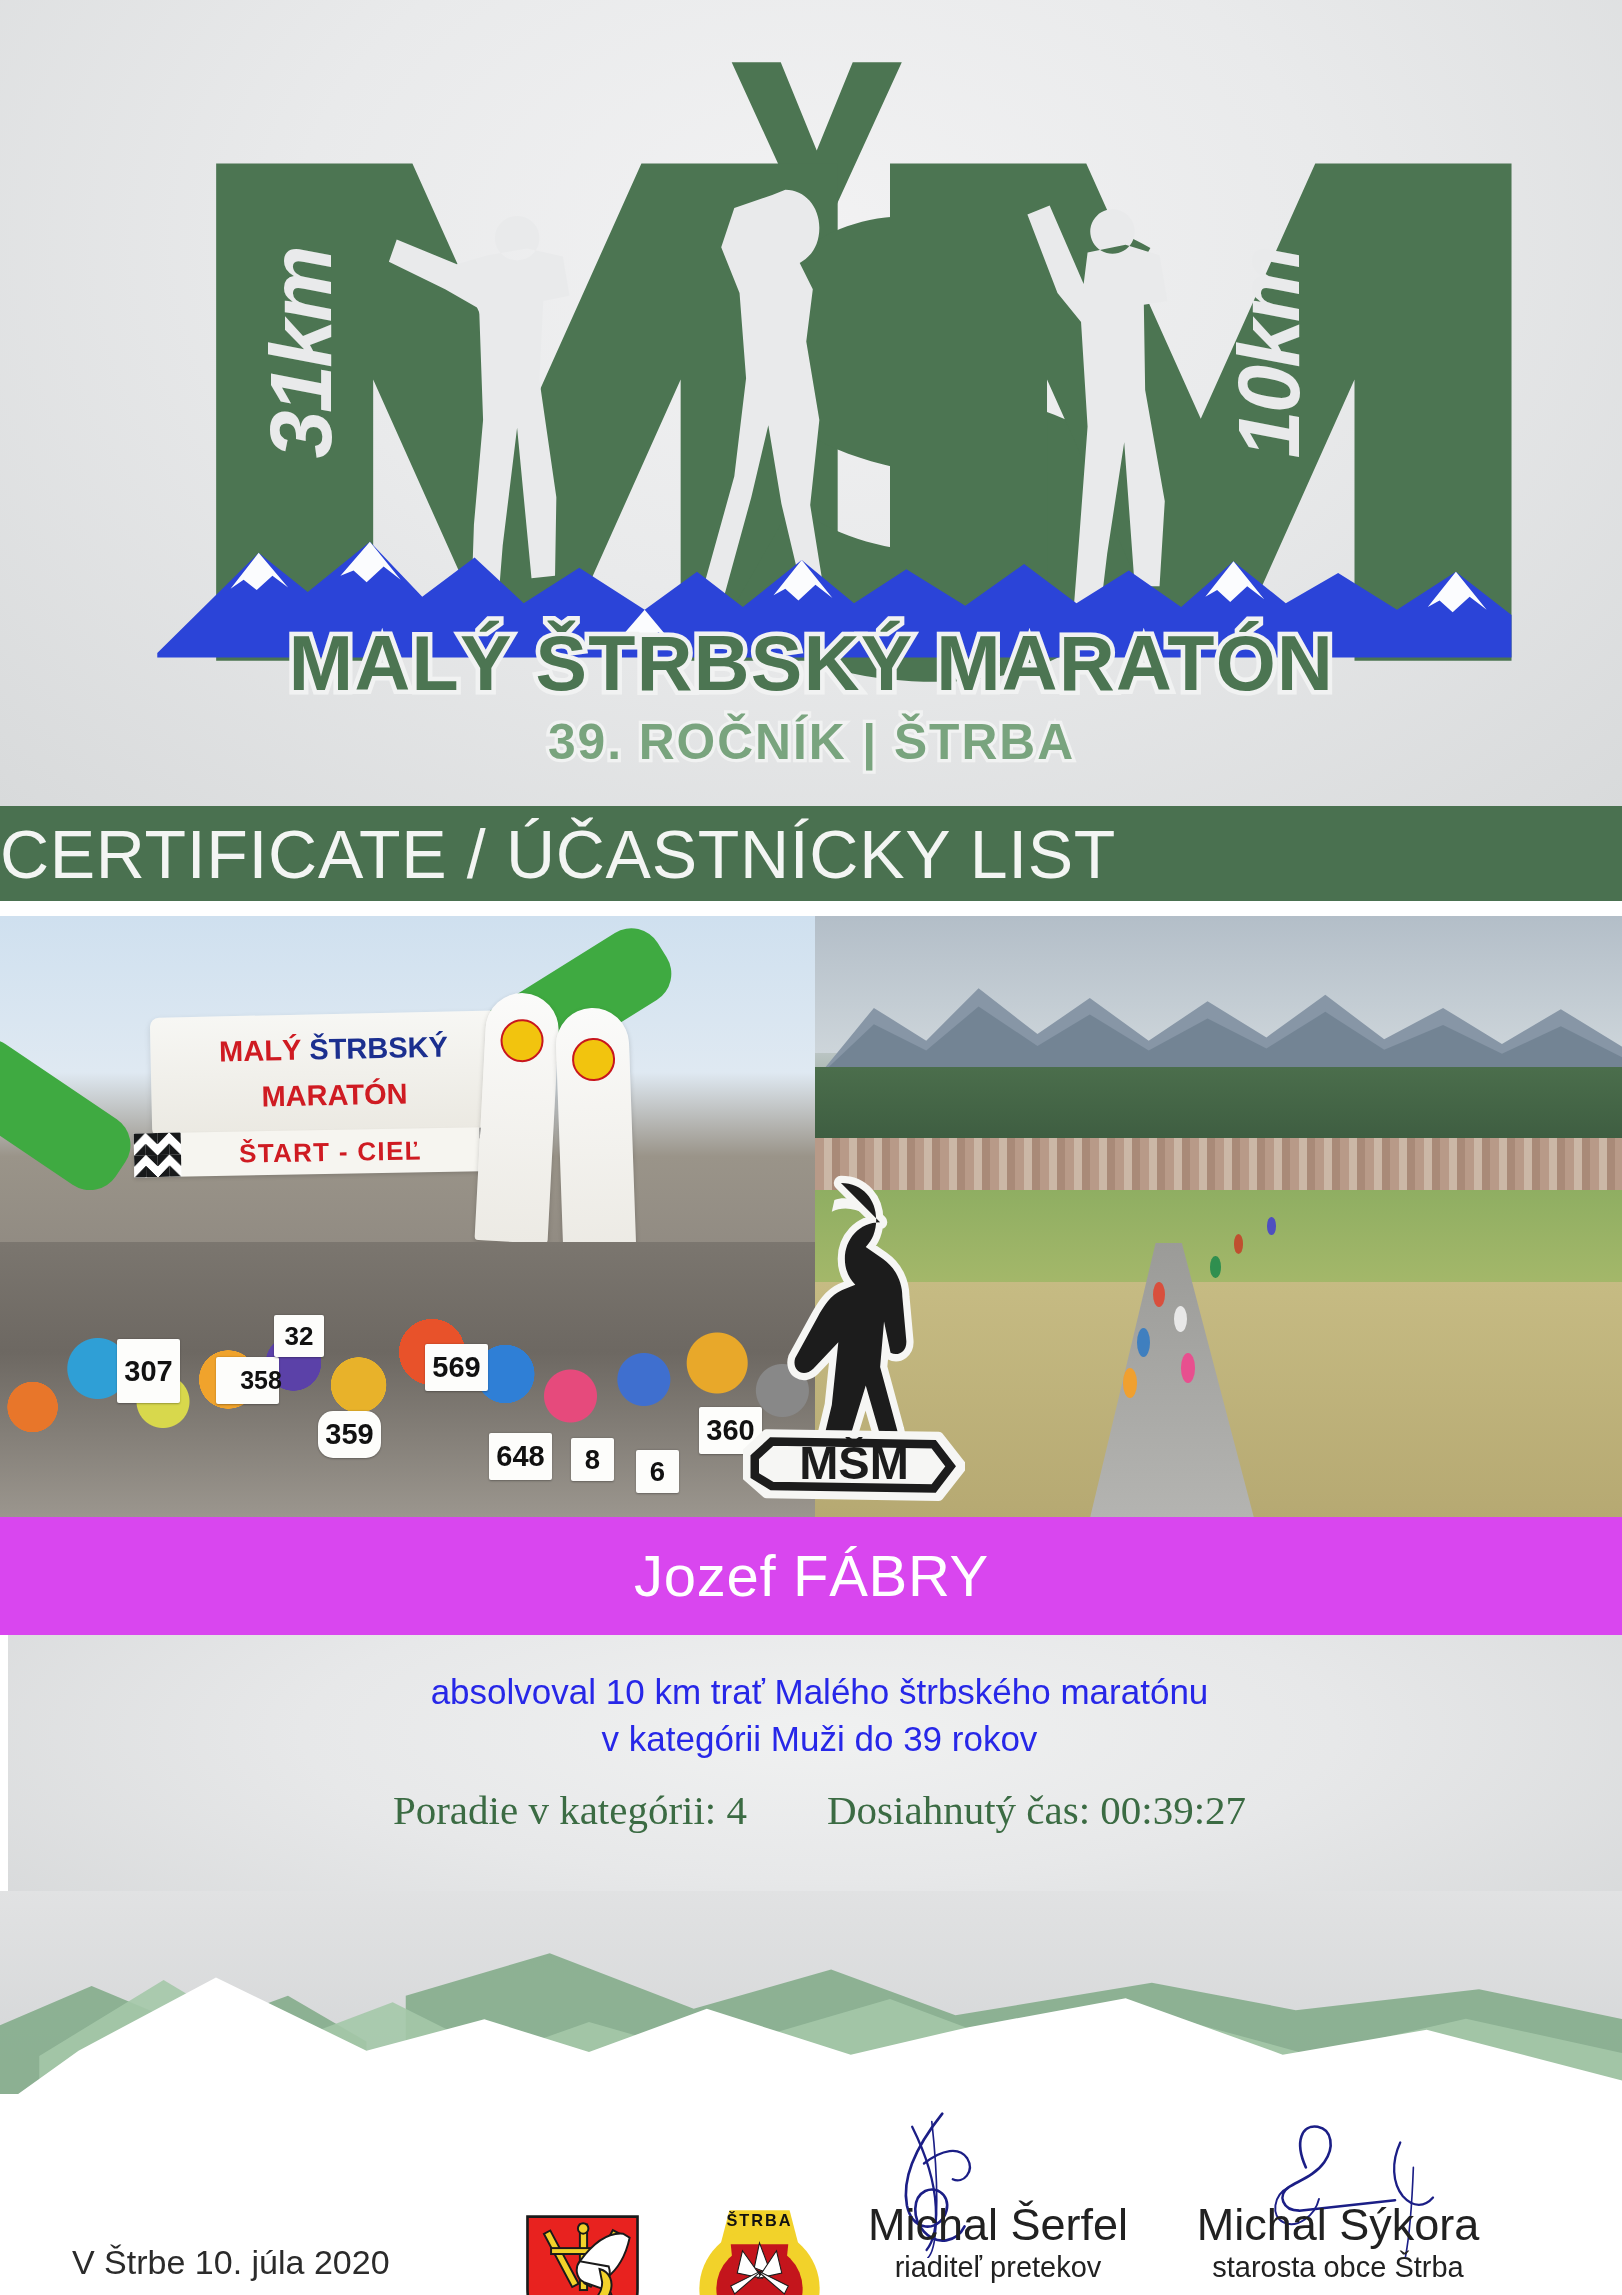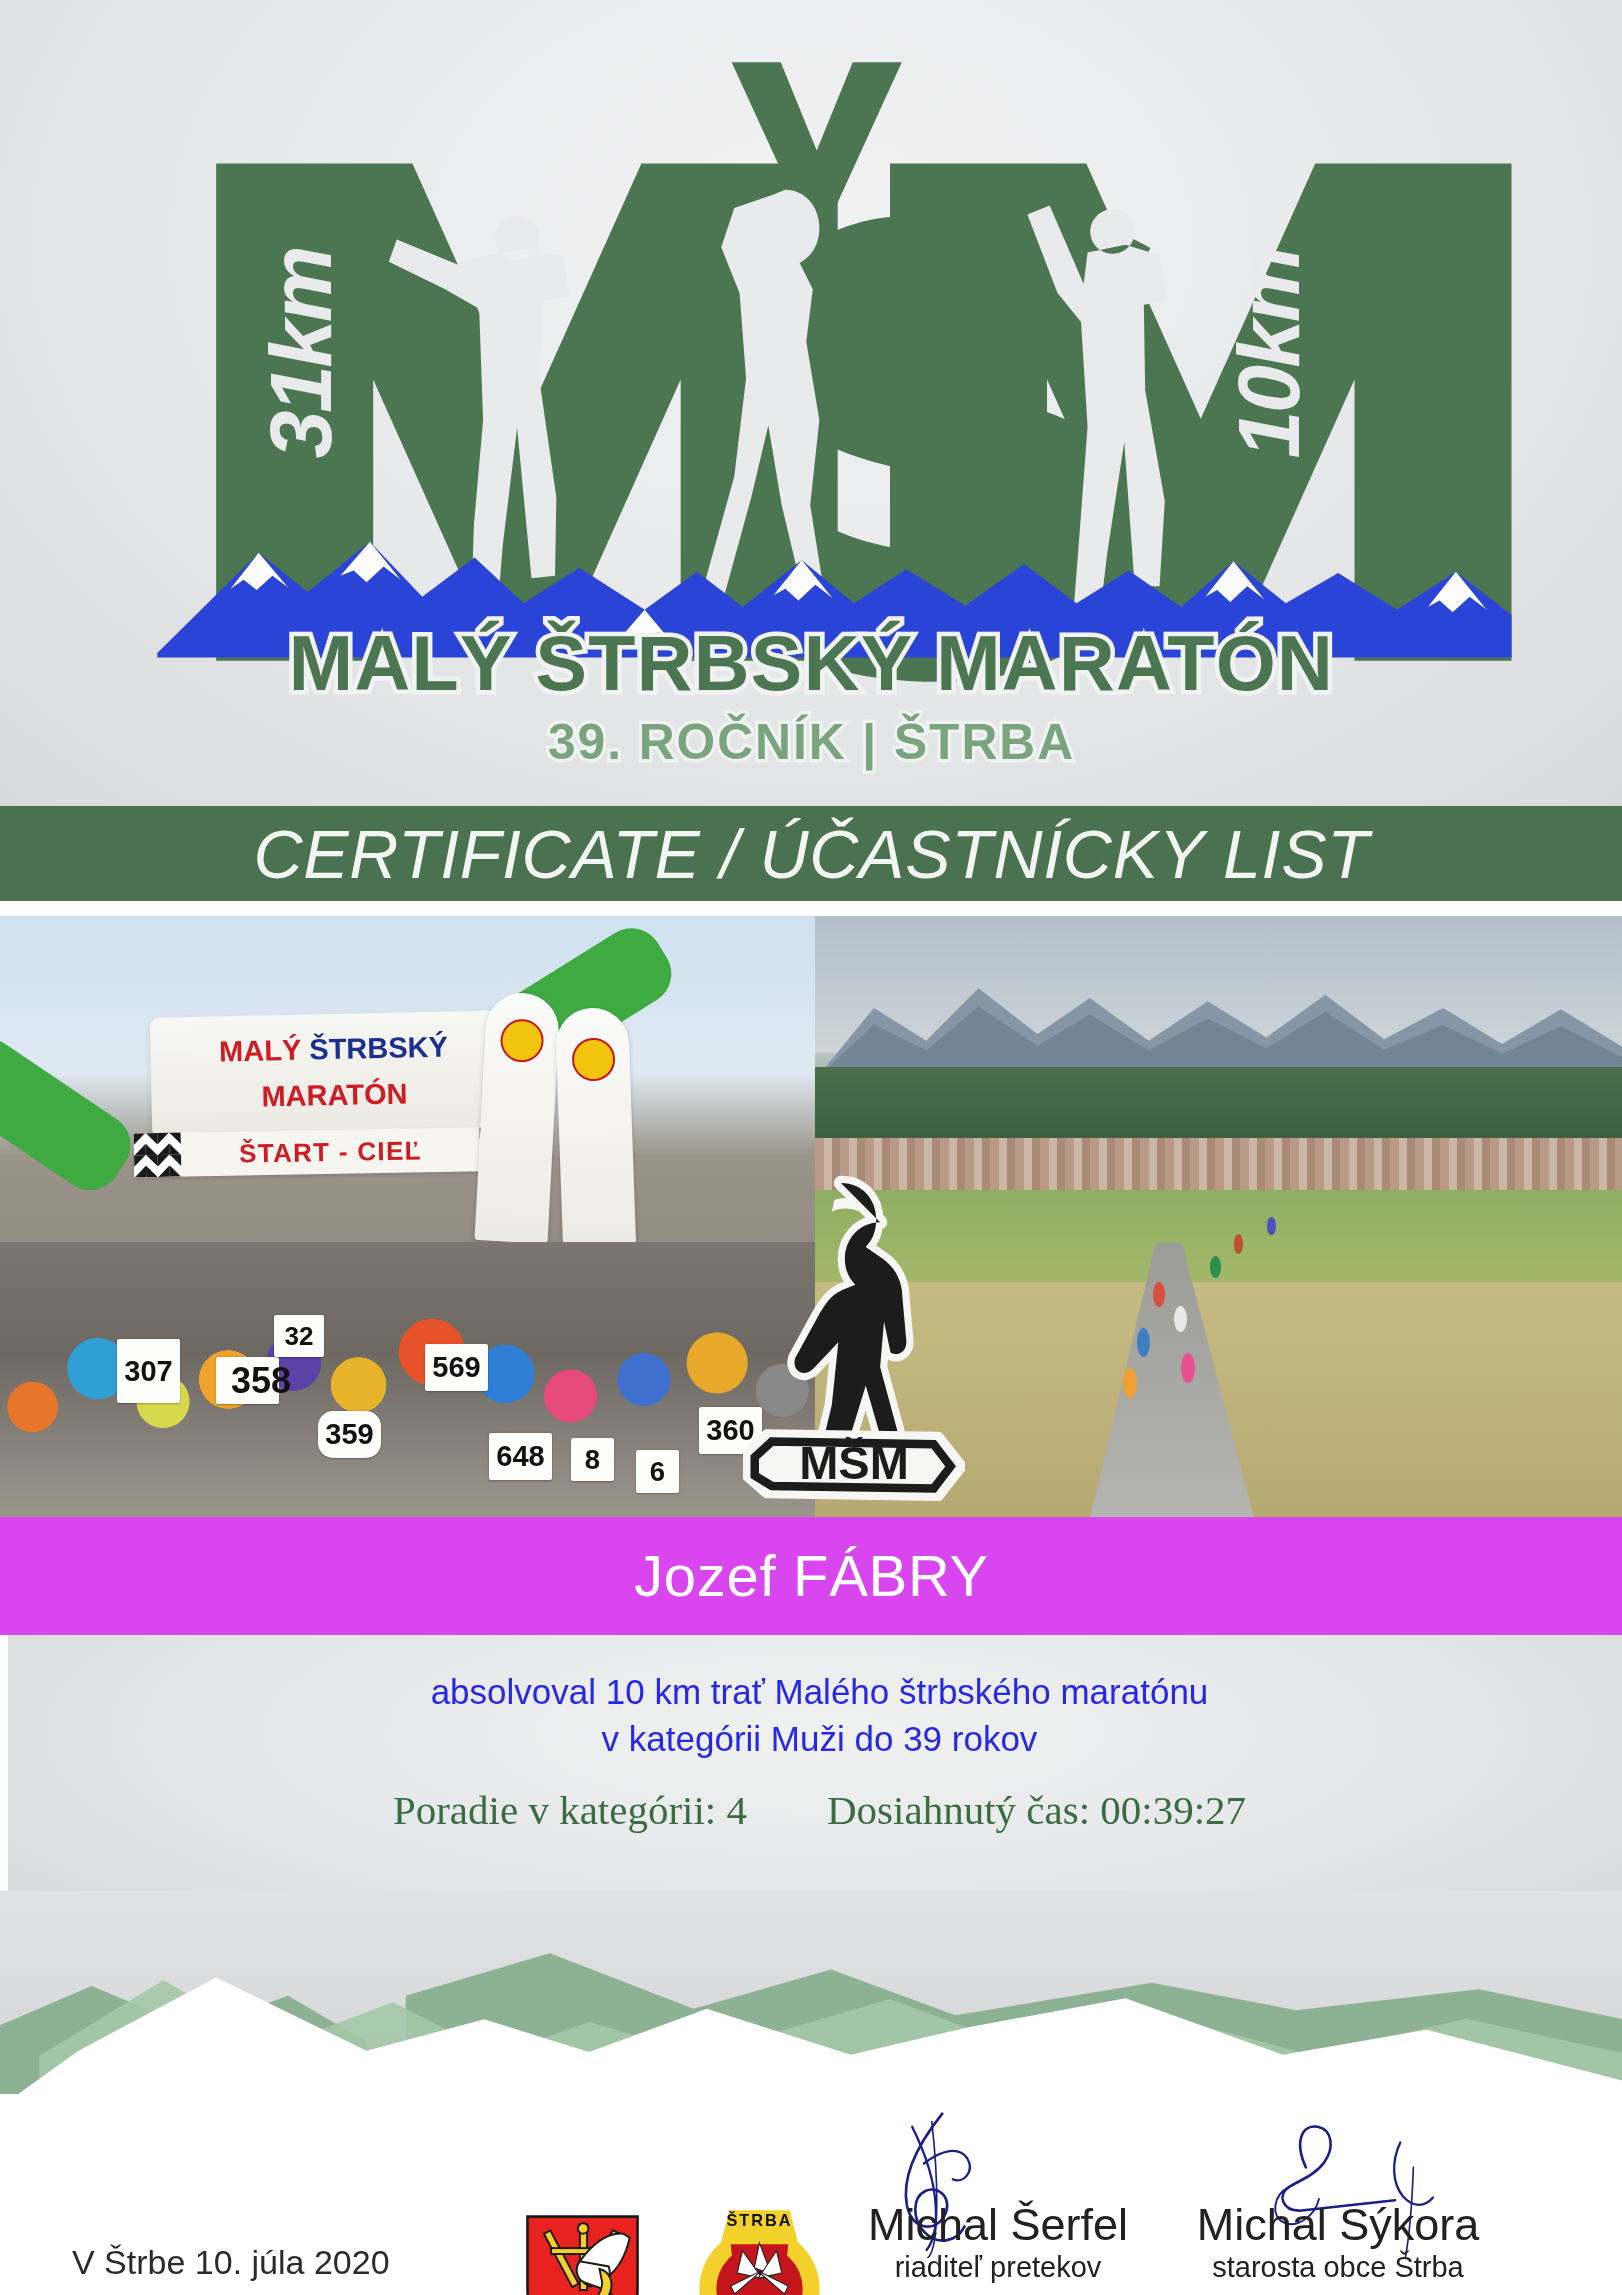--- a/index.html
+++ b/index.html
@@ -39,22 +39,20 @@
 
   
   .cert-band {
     position: absolute;
     left: 0; top: 806px;
     width: 1623px;
     height: 95px;
     background: #4a7150;
     display: flex;
     align-items: center;
-    justify-content: center;
-    font-style: italic;
   }
   .cert-title {
     color: #f3f5f3;
     font-size: 68px;
     font-weight: 400;
     letter-spacing: 0.7px;
     line-height: 1;
     white-space: nowrap;
   }
 
@@ -381,21 +379,21 @@
 
       <div class="feather f1">
         <div class="feather-badge" style="top:26px"></div>
       </div>
       <div class="feather f2">
         <div class="feather-badge" style="top:30px"></div>
       </div>
 
       <div class="crowd">
         <div class="bib" style="left:77px;  top:97px; width:63px; height:64px; font-size:29px;margin-left:40px;">307</div>
-        <div class="bib" style="left:216px;  top:115px; width:63px; height:47px; font-size:36px;padding-left:27px;">358</div>
+        <div class="bib" style="left:216px;  top:115px; width:63px; height:47px; font-size:25px;padding-left:27px;">358</div>
         <div class="bib" style="left:274px;  top:73px; width:50px; height:42px; font-size:26px;">32</div>
         <div class="bib" style="left:318px;  top:169px; width:63px; height:47px; font-size:29px;border-radius:15px;">359</div>
         <div class="bib" style="left:425px;  top:102px; width:63px; height:47px; font-size:29px;">569</div>
         <div class="bib" style="left:489px;  top:191px; width:63px; height:47px; font-size:29px;">648</div>
         <div class="bib" style="left:571px;  top:196px; width:43px; height:43px; font-size:27.5px;">8</div>
         <div class="bib" style="left:636px;  top:208px; width:43px; height:43px; font-size:27.5px;">6</div>
         <div class="bib" style="left:699px; top:165px; width:63px; height:47px; font-size:29px;">360</div>
       </div>
     </div>
 

